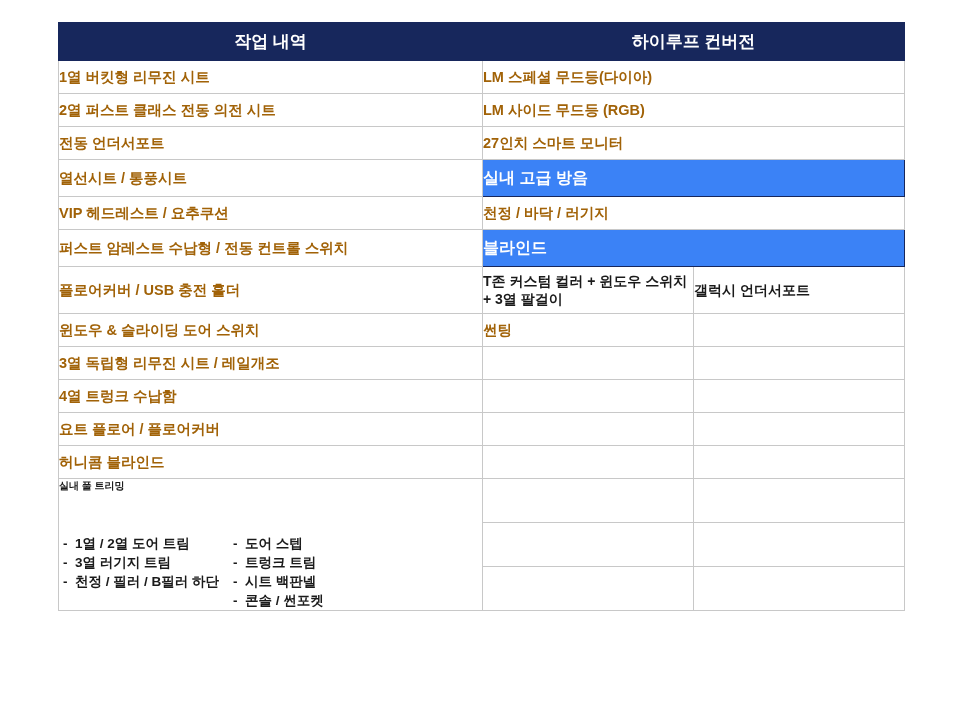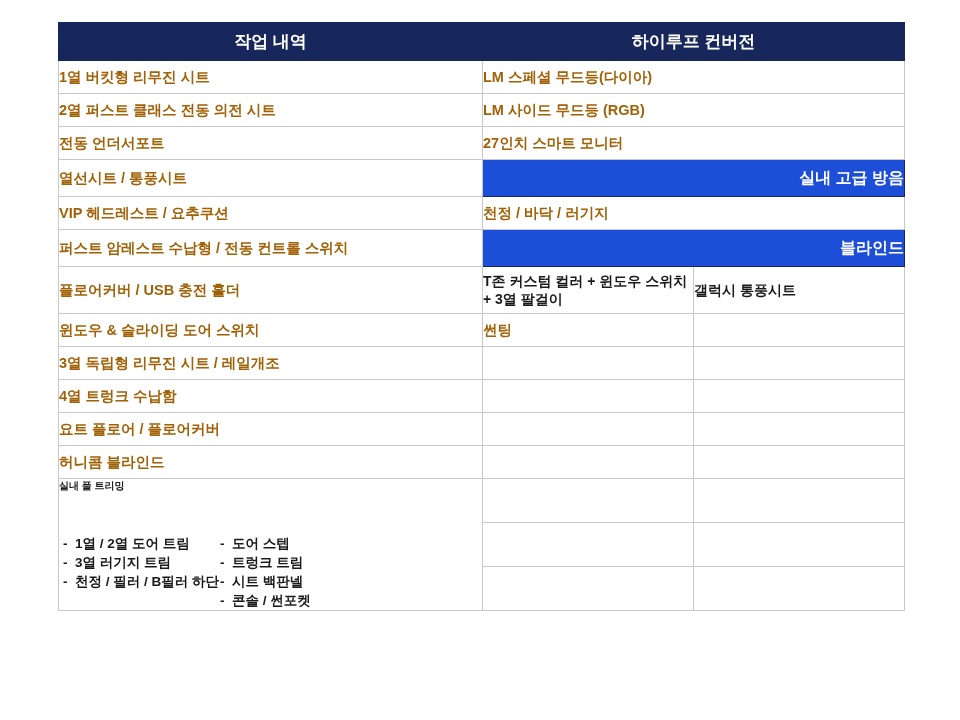--- a/index.html
+++ b/index.html
@@ -55,25 +55,25 @@
     height: 32px;
     background: #ffffff;
   }
   .cell.left-col {
     border-left: 1px solid #c8c8c8;
   }
   .cell.empty {
     color: transparent;
   }
   .subhdr {
-    background: #1d4ed8;
+    background: #3b82f6;
     color: #ffffff;
     font-weight: bold;
     font-size: 16px;
-    text-align: right;
+    text-align: left;
     height: 36px;
     border: 1px solid #17275c;
     padding: 0;
   }
   
   .trim-cell {
     border-bottom: 1px solid #c8c8c8;
     border-right: 1px solid #c8c8c8;
     border-left: 1px solid #c8c8c8;
     background: #ffffff;
@@ -81,21 +81,21 @@
     vertical-align: top;
   }
   .trim-title {
     font-size: 10px;
     font-weight: bold;
     color: #1a1a1a;
     margin-bottom: 10px;
   }
   .trim-cols {
     display: flex;
-    gap: 1px;
+    gap: 14px;
     padding-left: 4px;
     margin-top: 41px;
   }
   .trim-col ul {
     list-style: none;
     margin: 0;
     padding: 0;
   }
   .trim-col li {
     font-size: 13.5px;
@@ -163,21 +163,21 @@
         </tr>
 
         <tr>
           <td class="cell left-col">퍼스트 암레스트 수납형 / 전동 컨트롤 스위치</td>
           <td class="subhdr" colspan="2">블라인드</td>
         </tr>
 
         <tr class="opt-row">
           <td class="cell left-col">플로어커버 / USB 충전 홀더</td>
           <td class="cell opt-text">T존 커스텀 컬러 + 윈도우 스위치 + 3열 팔걸이</td>
-          <td class="cell opt-text">갤럭시 통풍시트</td>
+          <td class="cell opt-text">갤럭시 언더서포트</td>
         </tr>
 
         <tr>
           <td class="cell left-col">윈도우 &amp; 슬라이딩 도어 스위치</td>
           <td class="cell">썬팅</td>
           <td class="cell empty"></td>
         </tr>
 
         <tr>
           <td class="cell left-col">3열 독립형 리무진 시트 / 레일개조</td>

